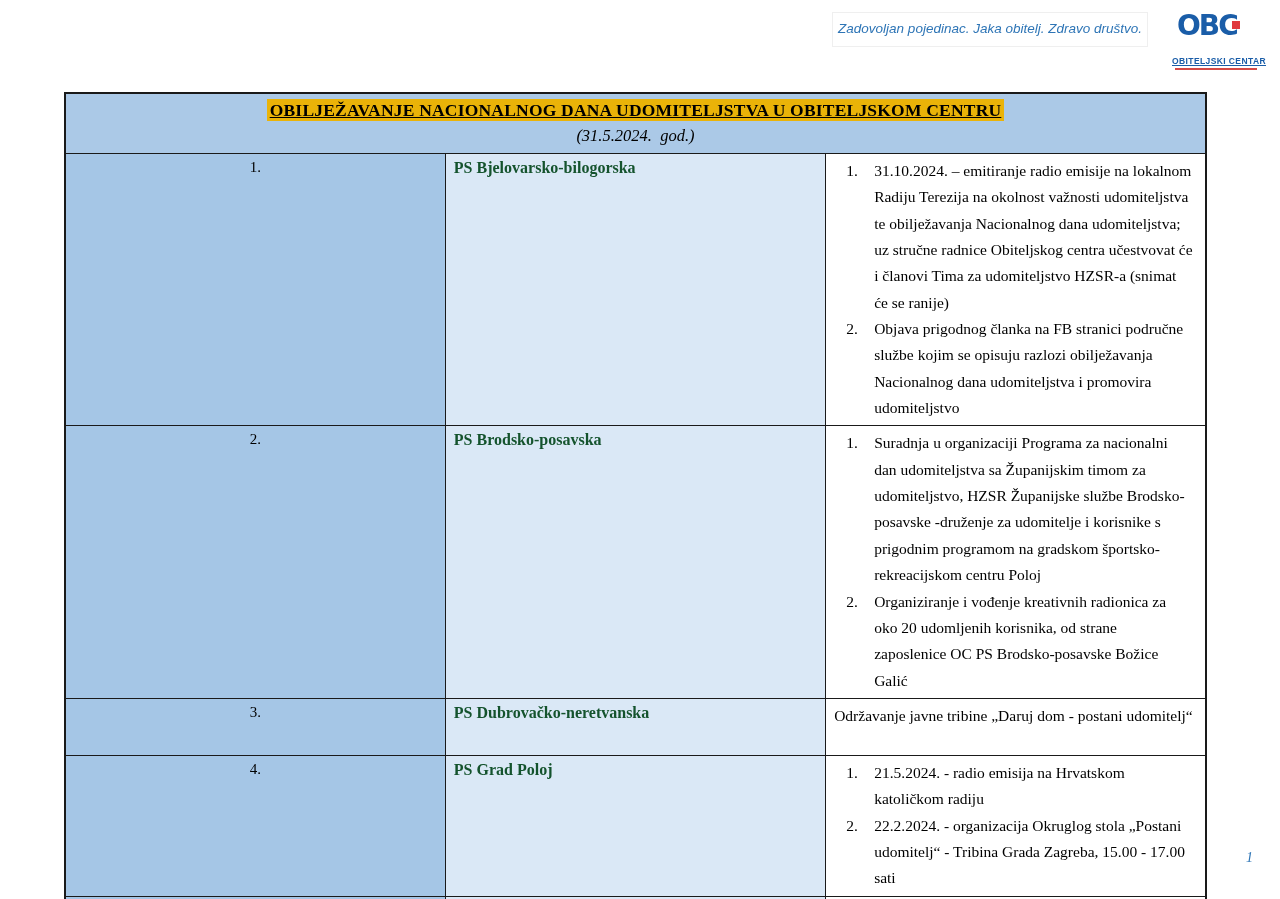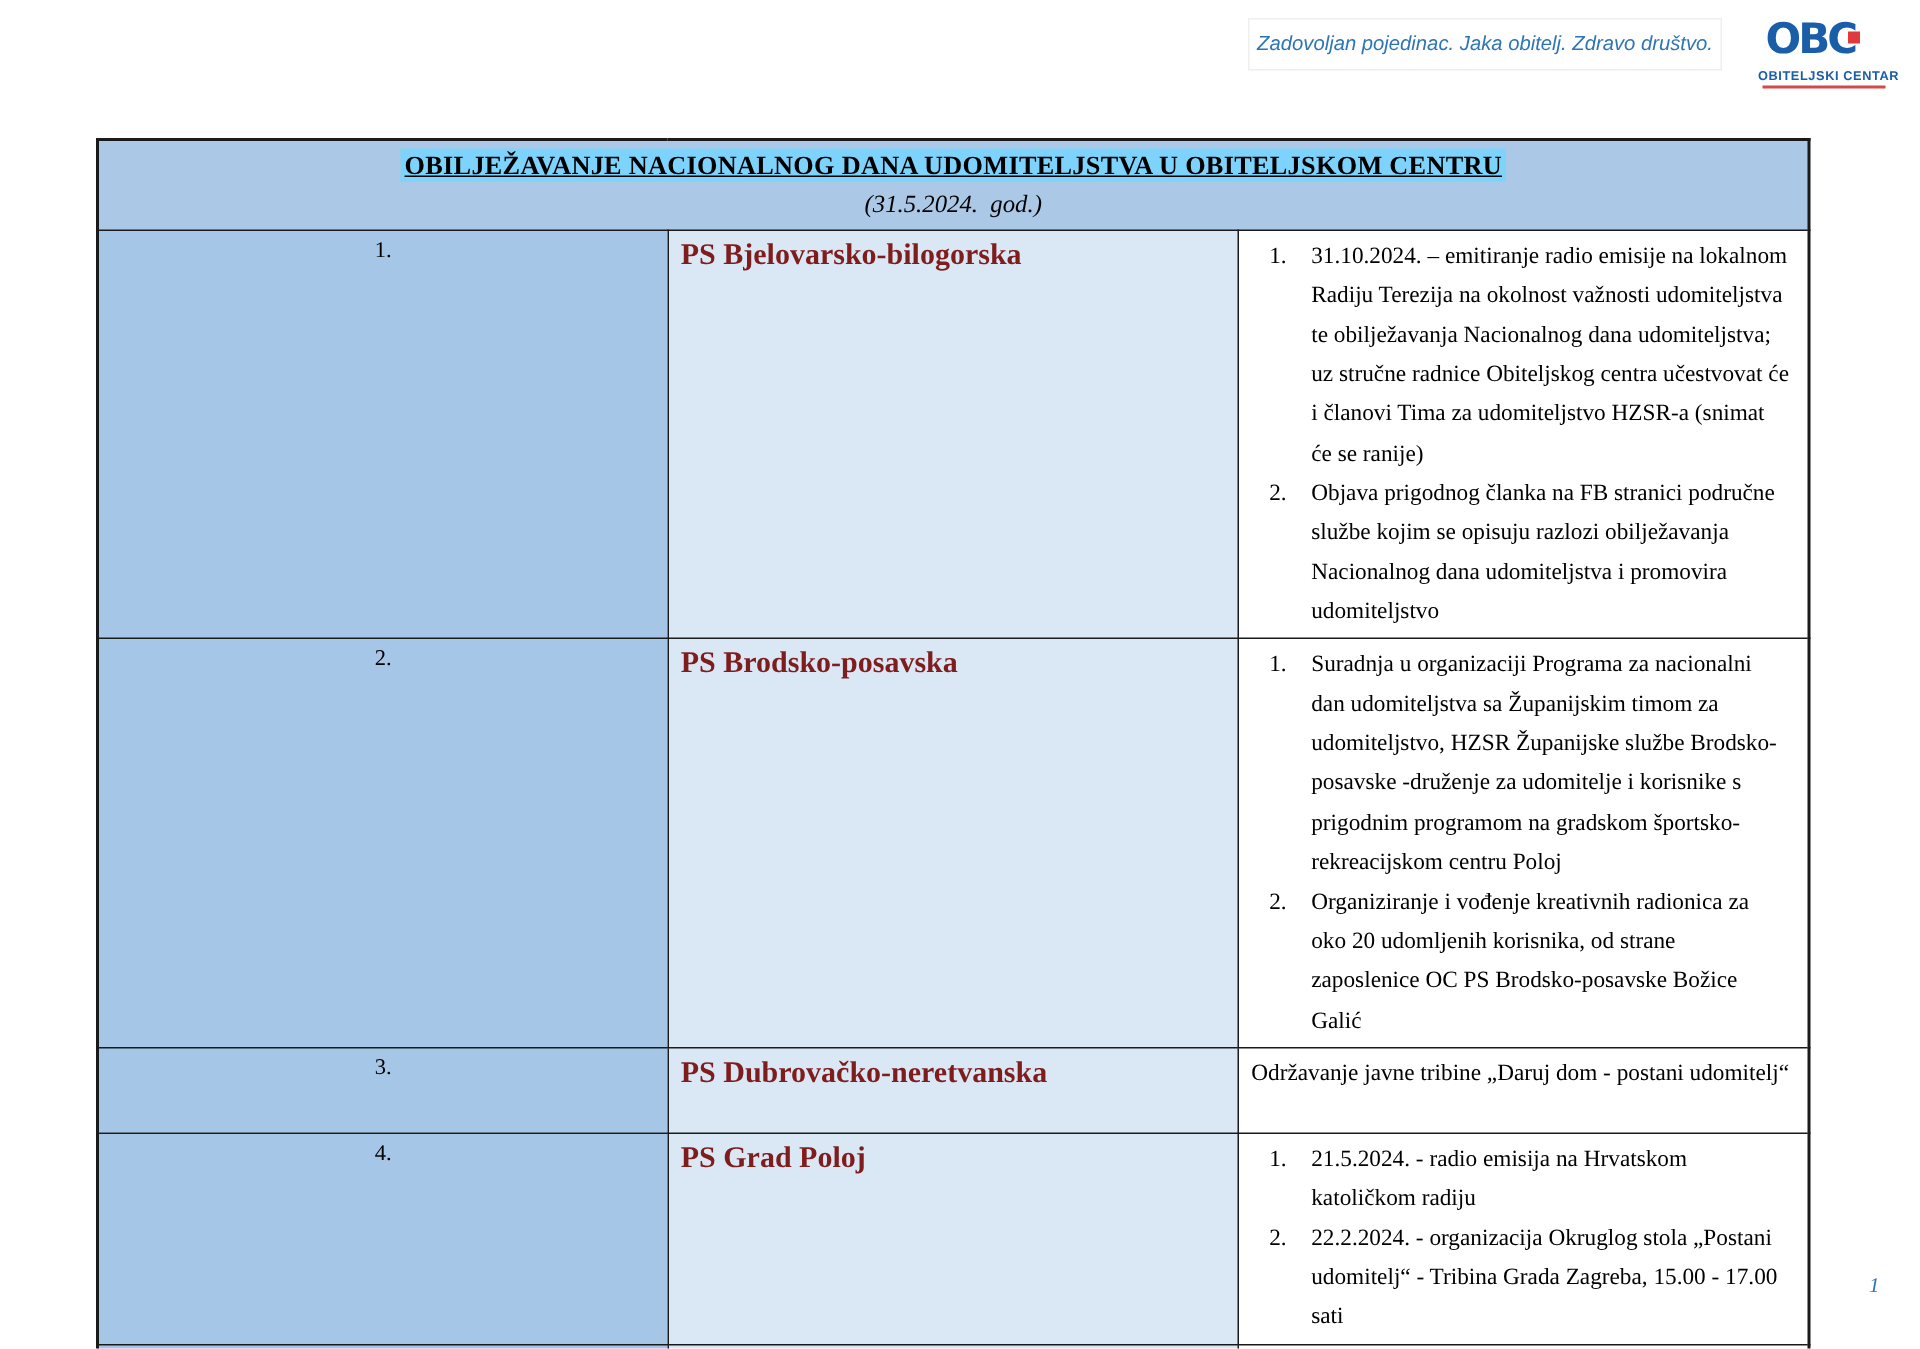--- a/index.html
+++ b/index.html
@@ -26,41 +26,41 @@
   .tagline .hash { color:#E0393E; }
 
   .logo {
     position:absolute; top:10px; right:20px;
     width:88px; text-align:center;
   }
   .logo-caption {
     font-family:"Liberation Sans", sans-serif;
     font-size:8.5px; font-weight:bold;
     color:#1A5DA8; letter-spacing:0.4px;
-    white-space:nowrap; margin-top:0px;
+    white-space:nowrap; margin-top:12px;text-decoration:underline;
   }
   .logo-underline { height:2px; background:#D44A47; margin:2px 3px 0 3px; }
 
   
   table.main {
     position:absolute; top:92px; left:64px;
     width:1143px;
     border-collapse:collapse;
     table-layout:fixed;
     border:2px solid #1a1a1a;
   }
   table.main td { border:1px solid #1a1a1a; }
 
   .title-cell {
     background:#ABC9E7;
     text-align:center;
     padding:6px 4px 7px 4px;
   }
   .title-hl {
-    background:#7dd3fc;
+    background:#eab308;
     font-weight:bold;
     font-size:17.5px;
     letter-spacing:0.2px;
     text-decoration:underline;
     padding:1px 3px;
     color:#000;
   }
   .subtitle {
     font-weight:normal; font-style:italic;
     font-size:16.5px; margin-top:5px; color:#000;
@@ -68,21 +68,21 @@
   }
 
   .col-num {
     width:36px; background:#A5C6E6;
     text-align:center; vertical-align:top;
     font-size:15px; padding-top:5px; color:#000;
   }
   .col-name {
     width:240px; background:#DAE8F6;
     font-weight:bold; vertical-align:top;
-    font-size:20px; padding:5px 8px; color:#7f1d1d;
+    font-size:16px; padding:5px 8px; color:#14532d;
   }
   .col-content {
     background:#ffffff; vertical-align:top;
     padding:4px 12px 4px 8px;
     font-size:15.5px; line-height:1.7; color:#000;
   }
 
   .activity { margin:0; }
   .activity.numbered { display:flex; margin-left:12px; }
   .activity .marker { flex:0 0 28px; }

